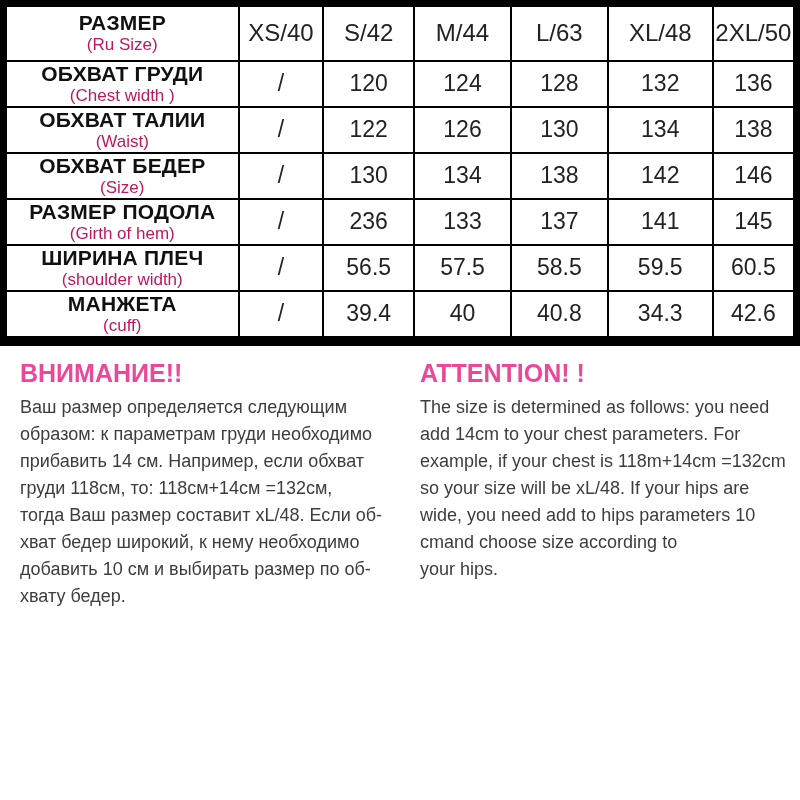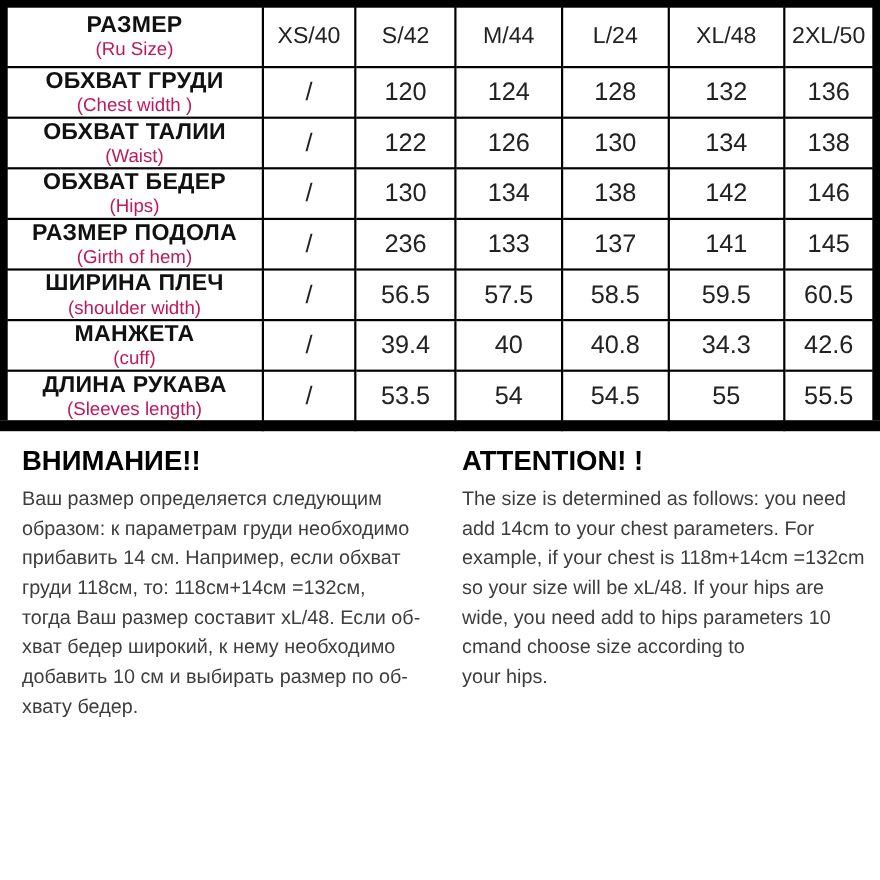--- a/index.html
+++ b/index.html
@@ -35,38 +35,38 @@
     letter-spacing: 0.2px;
   }
   .label-en {
     font-weight: normal;
     font-size: 17px;
     line-height: 20px;
     color: #be185d;
   }
   th.size-cell {
     font-weight: normal;
-    font-size: 21px;
+    font-size: 24px;
     color: #222222;
   }
   td.value-cell {
     font-weight: normal;
     font-size: 23px;
     color: #222222;
   }
 
   
   .notes {
     display: flex;
     padding: 13px 8px 0 20px;
     gap: 28px;
   }
   .note { flex: none; width: 372px; }
   .note-heading {
-    color: #000000;
+    color: #ec4899;
     font-weight: bold;
     font-size: 25px;
     line-height: 28px;
     margin-bottom: 7px;
   }
   .note-body {
     font-size: 18px;
     line-height: 27px;
     color: #3d3d3d;
     white-space: pre-line;
@@ -90,21 +90,21 @@
 
     <tbody>
         <tr class="header-row">
       <th class="label-cell">
         <div class="label-ru">РАЗМЕР</div>
         <div class="label-en">(Ru Size)</div>
       </th>
       <th class="size-cell">XS/40</th>
       <th class="size-cell">S/42</th>
       <th class="size-cell">M/44</th>
-      <th class="size-cell">L/24</th>
+      <th class="size-cell">L/63</th>
       <th class="size-cell">XL/48</th>
       <th class="size-cell">2XL/50</th>
     </tr>
 
     <tr class="data-row">
       <td class="label-cell">
         <div class="label-ru">ОБХВАТ ГРУДИ</div>
         <div class="label-en">(Chest width )</div>
       </td>
       <td class="value-cell">/</td>
@@ -124,21 +124,21 @@
       <td class="value-cell">122</td>
       <td class="value-cell">126</td>
       <td class="value-cell">130</td>
       <td class="value-cell">134</td>
       <td class="value-cell">138</td>
     </tr>
 
     <tr class="data-row">
       <td class="label-cell">
         <div class="label-ru">ОБХВАТ БЕДЕР</div>
-        <div class="label-en">(Hips)</div>
+        <div class="label-en">(Size)</div>
       </td>
       <td class="value-cell">/</td>
       <td class="value-cell">130</td>
       <td class="value-cell">134</td>
       <td class="value-cell">138</td>
       <td class="value-cell">142</td>
       <td class="value-cell">146</td>
     </tr>
 
     <tr class="data-row">
@@ -173,32 +173,20 @@
         <div class="label-en">(cuff)</div>
       </td>
       <td class="value-cell">/</td>
       <td class="value-cell">39.4</td>
       <td class="value-cell">40</td>
       <td class="value-cell">40.8</td>
       <td class="value-cell">34.3</td>
       <td class="value-cell">42.6</td>
     </tr>
 
-    <tr class="data-row">
-      <td class="label-cell">
-        <div class="label-ru">ДЛИНА РУКАВА</div>
-        <div class="label-en">(Sleeves length)</div>
-      </td>
-      <td class="value-cell">/</td>
-      <td class="value-cell">53.5</td>
-      <td class="value-cell">54</td>
-      <td class="value-cell">54.5</td>
-      <td class="value-cell">55</td>
-      <td class="value-cell">55.5</td>
-    </tr>
 
   </tbody>
     </table>
 
   <div class="notes">
     <div class="note note-ru">
       <div class="note-heading">ВНИМАНИЕ!!</div>
       <div class="note-body">Ваш размер определяется следующим
 образом: к параметрам груди необходимо
 прибавить 14 см. Например, если обхват

